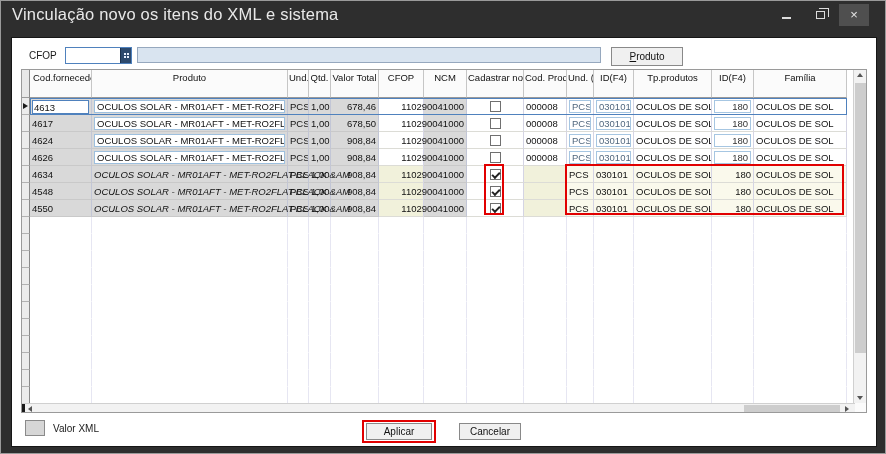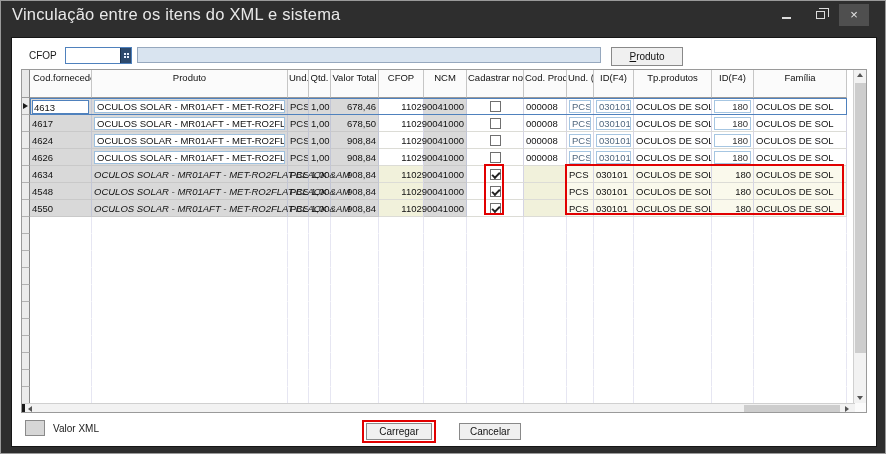--- a/index.html
+++ b/index.html
@@ -80,21 +80,21 @@
   .dados-label { left: 41px; top: 385px; }
   .load-btn { left: 354px; top: 385px; width: 66px; height: 17px; }
   .cancel-btn { left: 447px; top: 385px; width: 62px; height: 17px; }
   .load-ring { position: absolute; left: 350px; top: 382px; width: 74px; height: 23px; border: 2px solid #e10000; pointer-events: none; }
 </style>
 </head>
 <body>
 
 <div class="window">
   <div class="titlebar">
-    <span class="title">Vinculação entre os itens do XML e sistema</span>
+    <span class="title">Vinculação novo os itens do XML e sistema</span>
     <div class="tb-btn tb-btn-min">
       <span class="glyph-min"></span>
     </div>
     <div class="tb-btn tb-btn-restore">
       <span class="glyph-restore"></span>
     </div>
     <div class="tb-btn tb-btn-close">
       <span class="glyph-close">×</span>
     </div>
   </div>
@@ -159,20 +159,20 @@
         <div class="harrow" style="left:819px;">
             <span class="tri-right"></span>
           </div>
       </div>
       <div class="corner"></div>
     </div>
 
     <div class="dados-box"></div>
     <span class="lbl dados-label">Valor XML</span>
     <div class="btn load-btn">
-      <span>Carregar</span>
+      <span>Aplicar</span>
     </div>
     <div class="load-ring"></div>
     <div class="btn cancel-btn">
       <span>Cancelar</span>
     </div>
   </div>
 </div>
 
 </body></html>

